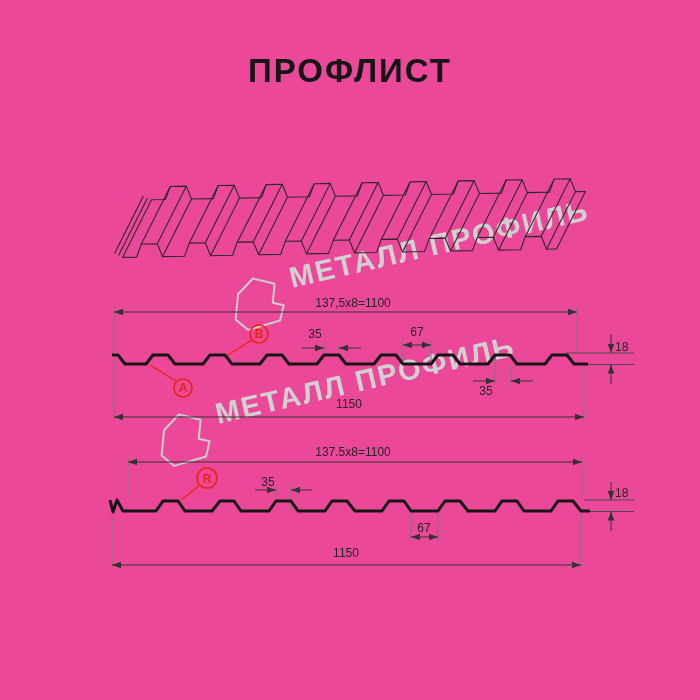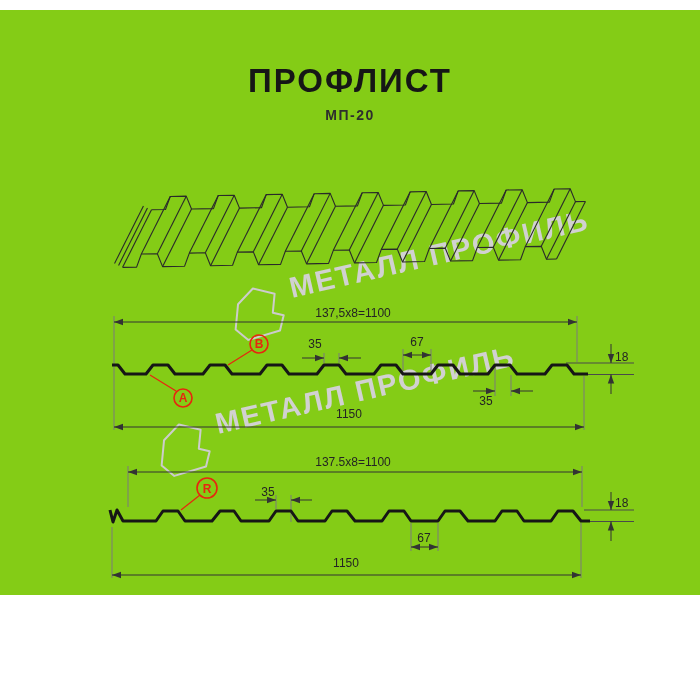--- a/index.html
+++ b/index.html
@@ -1,17 +1,17 @@
 <!DOCTYPE html>
 <html><head>
 <meta charset="utf-8">
 <style>
   html,body{margin:0;padding:0;background:#fff;}
-  .canvas{position:relative;width:700px;height:585px;background:#84cc16;overflow:hidden;
-          font-family:"Liberation Sans",sans-serif;margin-top:10px;}
+  .canvas{position:relative;width:700px;height:700px;background:#ec4899;overflow:hidden;
+          font-family:"Liberation Sans",sans-serif;}
   .title{position:absolute;left:0;top:52px;width:700px;text-align:center;
          font-size:33px;font-weight:800;letter-spacing:2px;color:#161616;}
   .subtitle{position:absolute;left:0;top:97px;width:700px;text-align:center;
             font-size:14px;font-weight:700;letter-spacing:1.5px;color:#2e2e2e;}
   .footer{position:absolute;left:0;top:617px;width:700px;text-align:center;
           font-size:15px;font-weight:600;letter-spacing:1px;color:#3a3a3a;}
   svg{position:absolute;left:0;top:0;}
   .sheet{fill:none;stroke:#161616;stroke-width:3;stroke-linejoin:round;}
   .persp{fill:none;stroke:#2a2a2a;stroke-width:1.1;stroke-linejoin:round;}
   .ext{stroke:#7a7a7a;stroke-width:1;}
@@ -26,21 +26,20 @@
   .wm{font-family:"Liberation Sans",sans-serif;font-size:29px;font-weight:700;
       fill:#d1d1d1;letter-spacing:2px;}
   .wmlogo{fill:none;stroke:#cccccc;stroke-width:2;stroke-linejoin:round;}
 </style>
 </head>
 <body>
 
 <div class="canvas">
 
   <div class="title">ПРОФЛИСТ</div>
-  <div class="subtitle">МП-20</div>
 
   <svg width="700" height="700" viewBox="0 0 700 700">
     <defs>
       <marker id="arr" orient="auto-start-reverse" markerUnits="userSpaceOnUse" markerWidth="10" markerHeight="8" refX="9" refY="4">
         <path d="M0,0.8 L9,4 L0,7.2 Z" fill="#333333"></path>
       </marker>
     </defs>
 
     <g>
       <g transform="translate(292,288) rotate(-13)">

